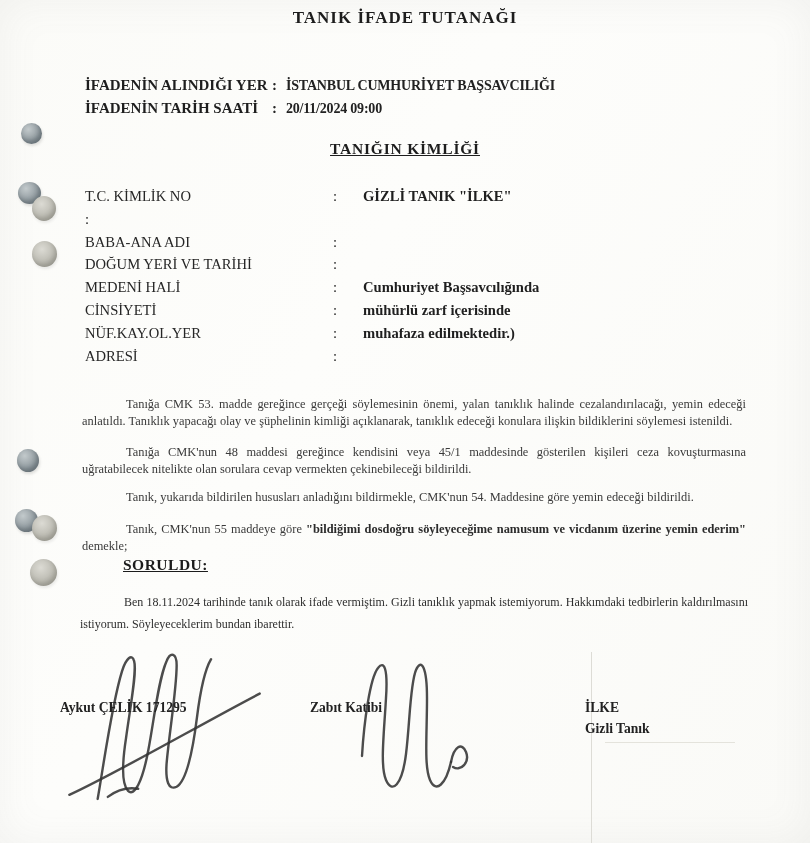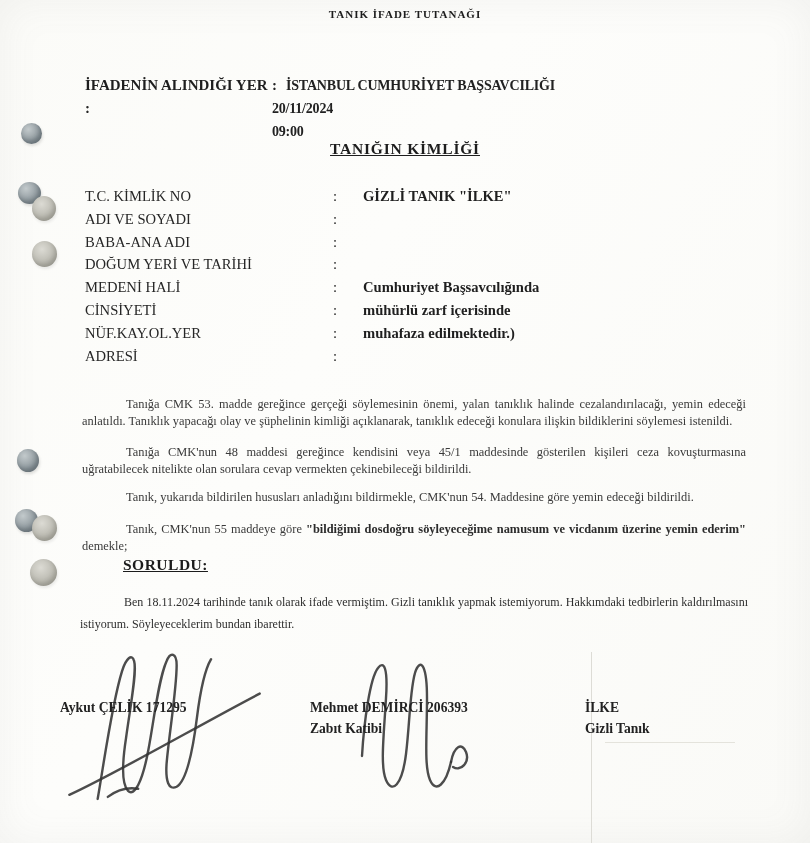--- a/index.html
+++ b/index.html
@@ -6,21 +6,21 @@
   .page {
     position:relative; width:810px; height:843px; margin:0 auto;
     background:linear-gradient(120deg,#fbfbf8 0%, #fdfdfb 40%, #fafaf7 100%);
     overflow:hidden;
     font-family:"Liberation Serif","DejaVu Serif",serif;
     color:#242424;
     box-shadow:inset 0 0 40px rgba(120,120,110,0.08);
   }
   .doc-title {
     position:absolute; top:8px; left:0; width:100%;
-    text-align:center; font-weight:bold; font-size:11px; letter-spacing:1px;
+    text-align:center; font-weight:bold; font-size:17px; letter-spacing:1px;
     color:#1d1d1d;
   }
   .meta-block { position:absolute; top:74px; left:85px; }
   .meta-row { display:grid; grid-template-columns:187px 14px auto; line-height:23px; }
   .meta-label { font-weight:bold; font-size:15px; color:#1e1e1e; }
   .meta-colon { font-weight:bold; font-size:15px; }
   .meta-value { font-weight:bold; font-size:14px; letter-spacing:-0.2px; color:#222; }
 
   .identity-heading {
     position:absolute; top:140px; left:0; width:100%;
@@ -97,35 +97,35 @@
 
   <div class="doc-title">TANIK İFADE TUTANAĞI</div>
 
   <div class="meta-block">
     <div class="meta-row">
       <span class="meta-label">İFADENİN ALINDIĞI YER</span>
       <span class="meta-colon">:</span>
       <span class="meta-value">İSTANBUL CUMHURİYET BAŞSAVCILIĞI</span>
     </div>
     <div class="meta-row">
+      <span class="meta-label">İFADENİN TARİH SAATİ</span>
       <span class="meta-colon">:</span>
       <span class="meta-value">20/11/2024 09:00</span>
     </div>
   </div>
 
   <div class="identity-heading">TANIĞIN KİMLİĞİ</div>
 
   <div class="identity-block">
     <div class="id-row">
       <span class="id-label">T.C. KİMLİK NO</span>
       <span class="id-colon">:</span>
       <span class="id-value">GİZLİ TANIK "İLKE"</span>
     </div>
     <div class="id-row">
-      <span class="id-label">ADI VE SOYADI</span>
       <span class="id-colon">:</span>
       <span class="id-value"></span>
     </div>
     <div class="id-row">
       <span class="id-label">BABA-ANA ADI</span>
       <span class="id-colon">:</span>
     </div>
     <div class="id-row">
       <span class="id-label">DOĞUM YERİ VE TARİHİ</span>
       <span class="id-colon">:</span>
@@ -171,21 +171,20 @@
 
   <svg class="scribble" style="left:348px;top:658px;" width="130" height="150" viewBox="0 0 130 150">
     <path d="M14,98 C16,64 22,20 30,10 C36,2 40,10 38,40 C36,76 32,108 38,122 C44,136 54,128 58,96 C62,64 62,26 68,12 C73,0 79,8 79,40 C79,78 76,108 82,122 C88,136 98,126 103,104"></path>
     <path d="M103,104 C106,88 114,84 118,94 C122,104 113,114 105,109"></path>
   </svg>
 
   <div class="sig-block sig-1">
     <div class="sig-name">Aykut ÇELİK 171295</div>
   </div>
   <div class="sig-block sig-2">
-    <div class="sig-name">Mehmet DEMİRCİ 206393</div>
     <div class="sig-title">Zabıt Katibi</div>
   </div>
   <div class="sig-block sig-3">
     <div class="sig-name">İLKE</div>
     <div class="sig-title">Gizli Tanık</div>
   </div>
 
 </div>
 
 </body></html>

